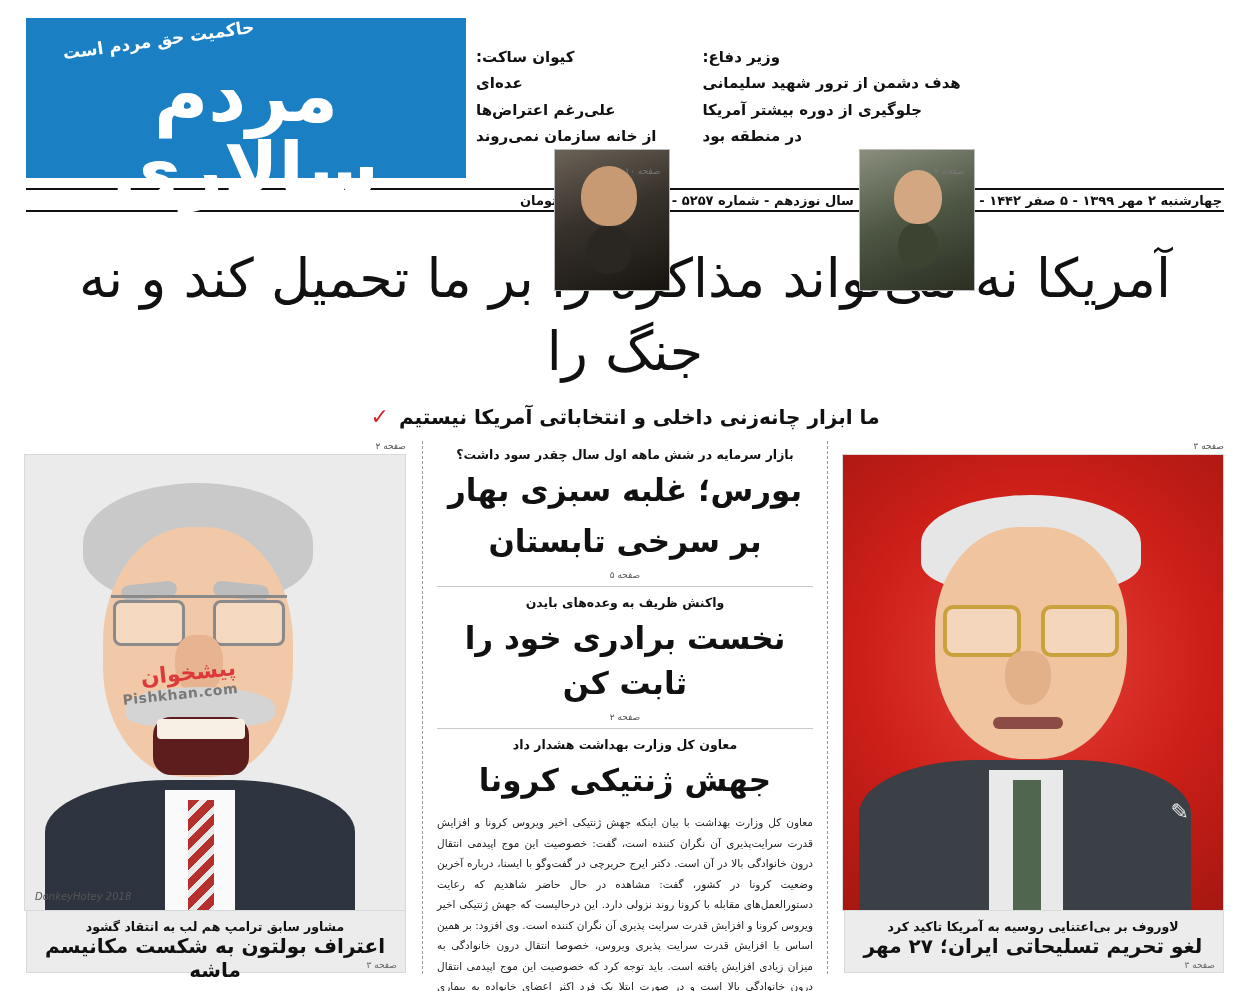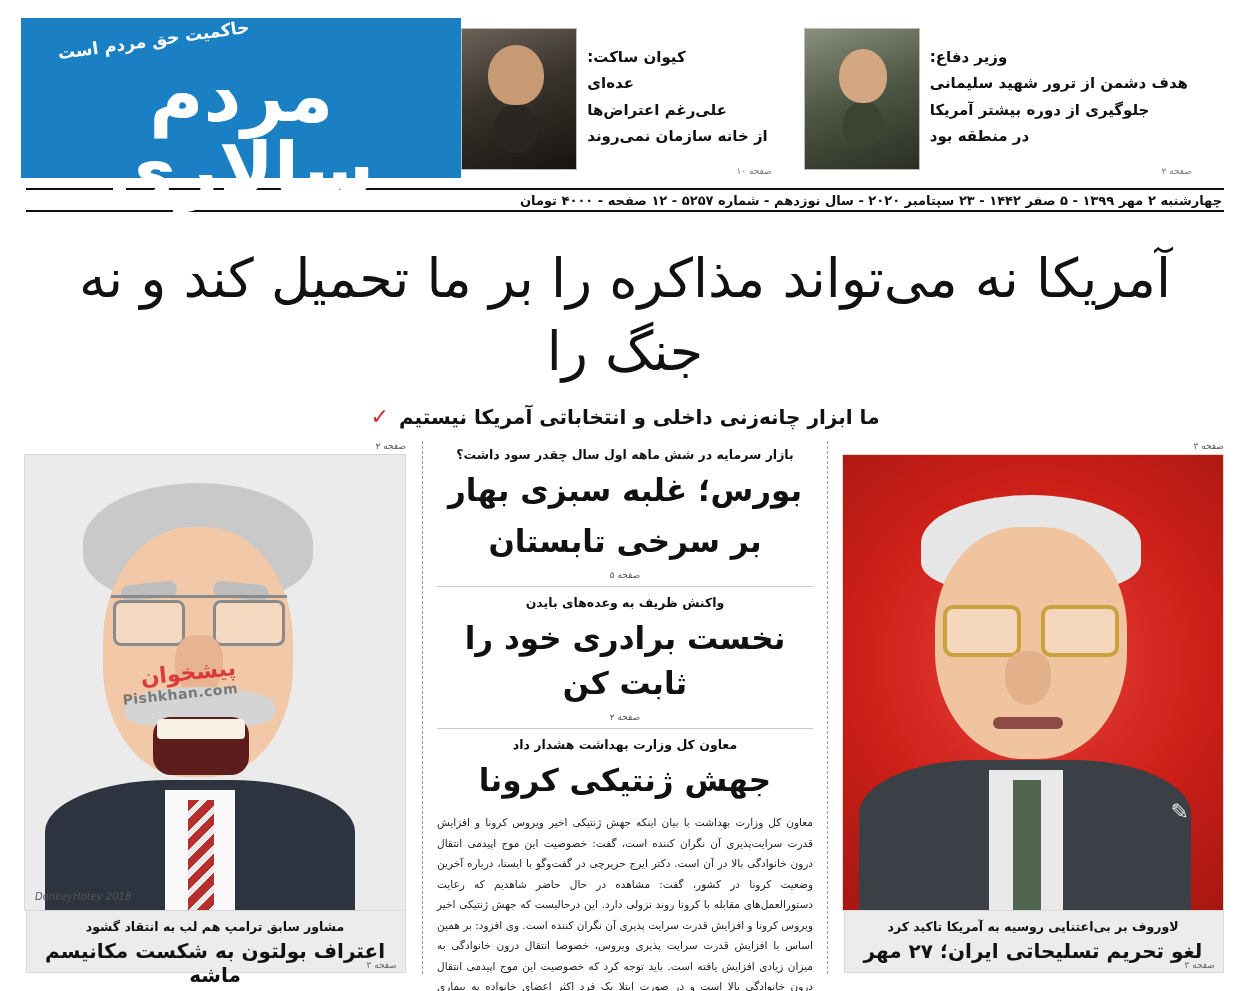--- a/index.html
+++ b/index.html
@@ -63,21 +63,21 @@
     flex: 1 1 auto;
     display: flex;
     flex-direction: row;
     align-items: flex-start;
     justify-content: flex-end;
     gap: 0;
     padding-top: 10px;
   }
   .teaser {
     display: flex;
-    flex-direction: row;
+    flex-direction: column;
     align-items: flex-start;
     height: 148px;
     margin-right: 22px;
     position: relative;
   }
   .teaser-text {
     text-align: left;
     font-size: 15px;
     font-weight: bold;
     line-height: 1.75;
@@ -293,21 +293,21 @@
     background: #ececec;
     border: 1px solid #d9d9d9;
     border-top: none;
     padding: 8px 10px 10px 8px;
     text-align: center;
     position: relative;
     height: 62px;
     box-sizing: border-box;
   }
   .cap-kicker { font-size: 12.5px; font-weight: bold; color: #111; }
-  .cap-head { font-size: 20px; font-weight: bold; margin-top: 5px; }
+  .cap-head { font-size: 20px; font-weight: bold; }
   .cap-page { position: absolute; bottom: 2px; right: 8px; font-size: 9px; color: #666; }
 
   
   .c-kicker { font-size: 12.5px; font-weight: bold; margin-top: 2px; }
   .c-head { font-size: 31px; font-weight: bold; line-height: 1.45; margin-top: 6px; }
   .c-page { font-size: 9px; color: #555; margin-top: 6px; }
   .rule { border: 0; border-top: 1px solid #c9c9c9; margin: 6px 0 8px 0; }
   .c-body {
     font-size: 10.5px;
     line-height: 1.95;

